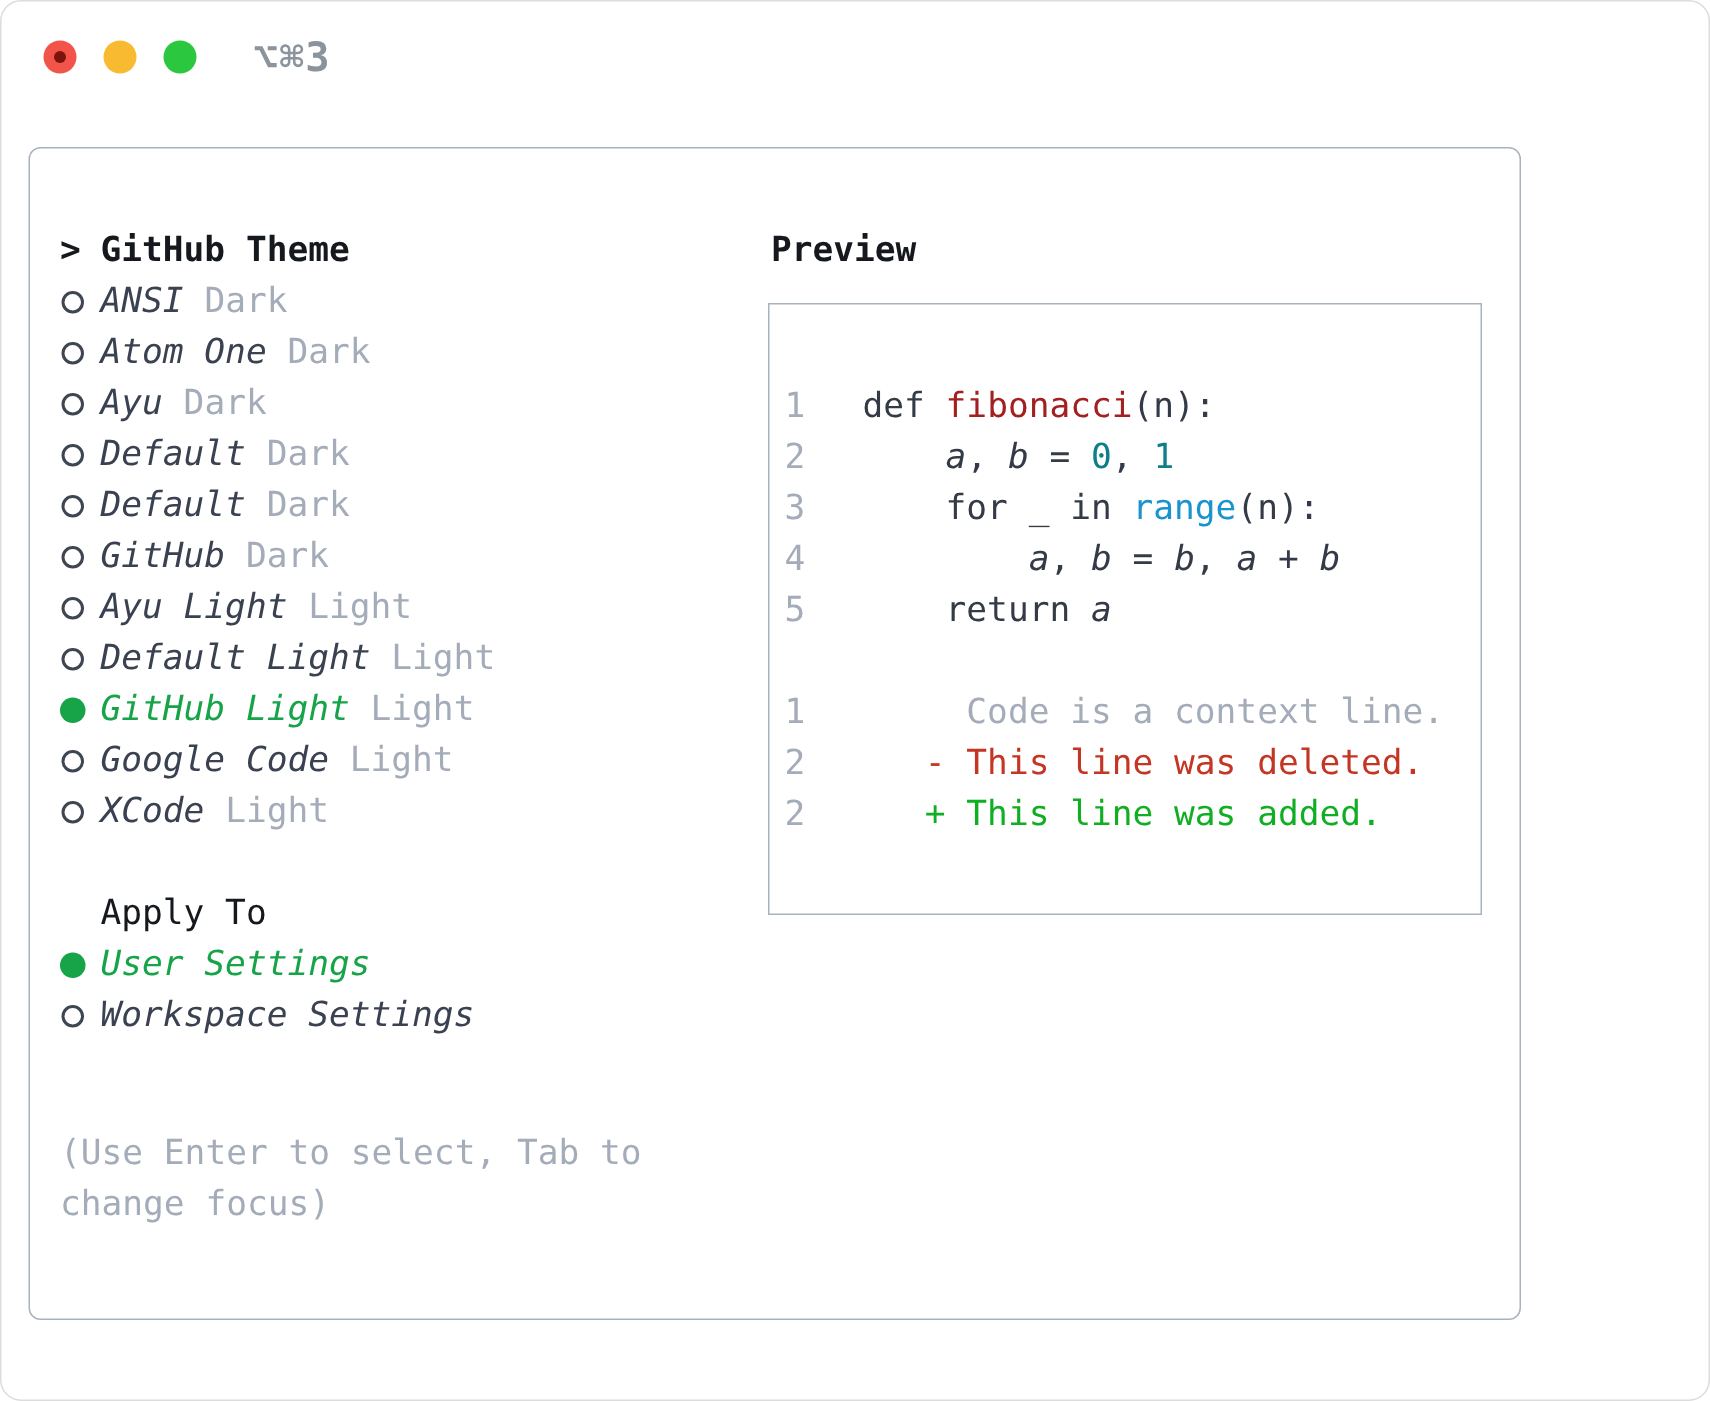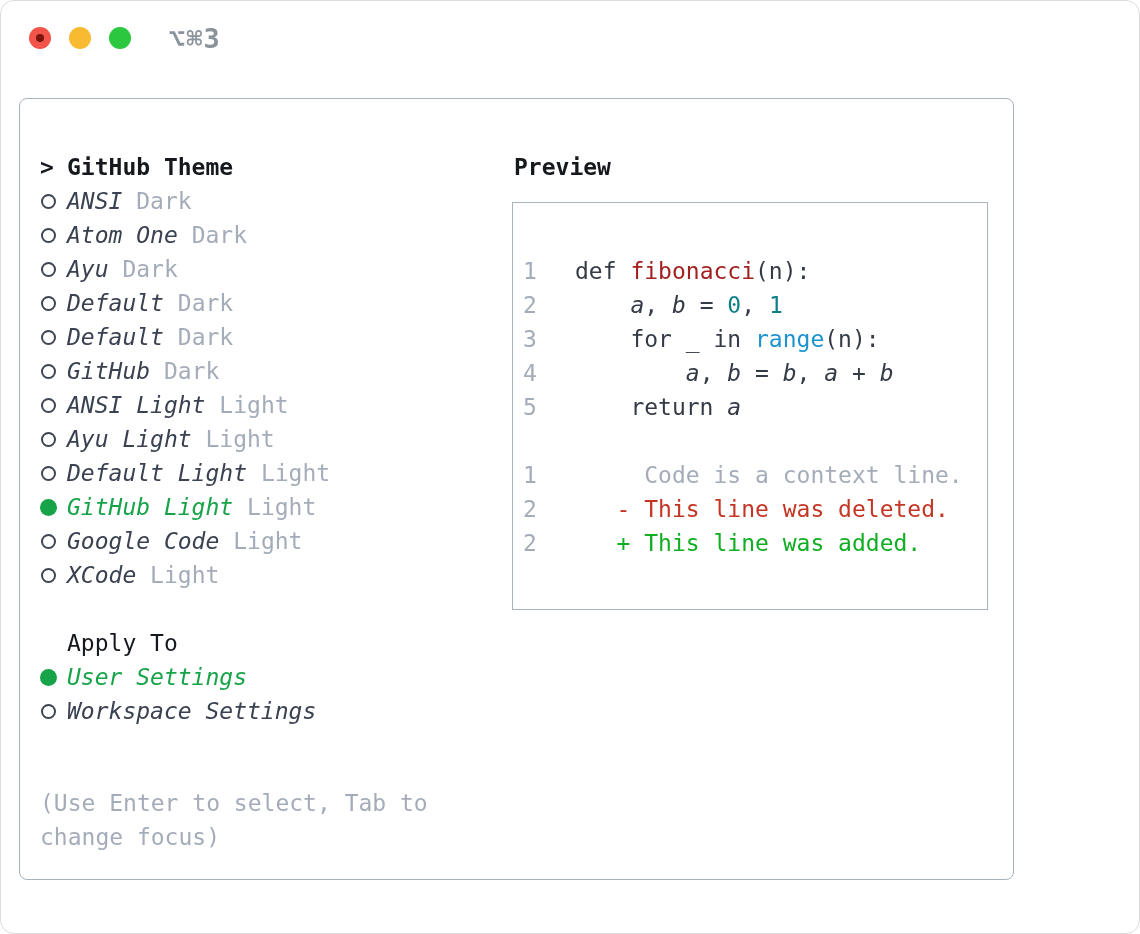--- a/index.html
+++ b/index.html
@@ -110,26 +110,20 @@
         <div class="row">
           <span class="marker">
             <span class="radio"></span>
           </span>
           <span class="lbl"><span class="nm">GitHub</span> <span class="vr">Dark</span></span>
         </div>
         <div class="row">
           <span class="marker">
             <span class="radio"></span>
           </span>
-          <span class="lbl"><span class="nm">ANSI Light</span> <span class="vr">Light</span></span>
-        </div>
-        <div class="row">
-          <span class="marker">
-            <span class="radio"></span>
-          </span>
           <span class="lbl"><span class="nm">Ayu Light</span> <span class="vr">Light</span></span>
         </div>
         <div class="row">
           <span class="marker">
             <span class="radio"></span>
           </span>
           <span class="lbl"><span class="nm">Default Light</span> <span class="vr">Light</span></span>
         </div>
         <div class="row">
           <span class="marker">

